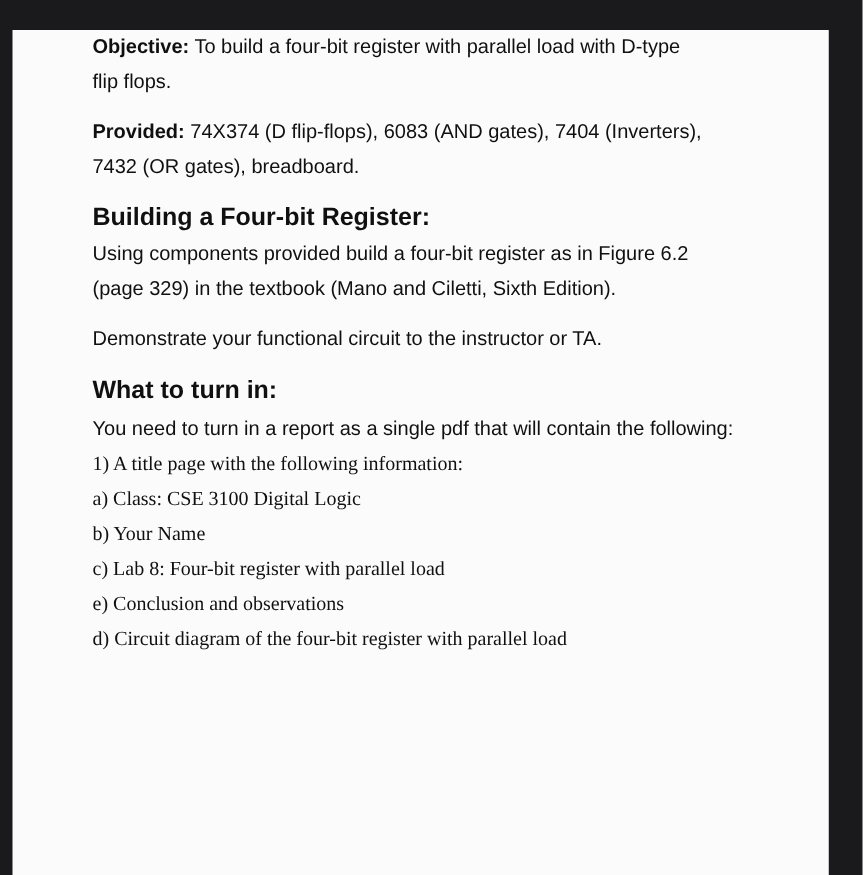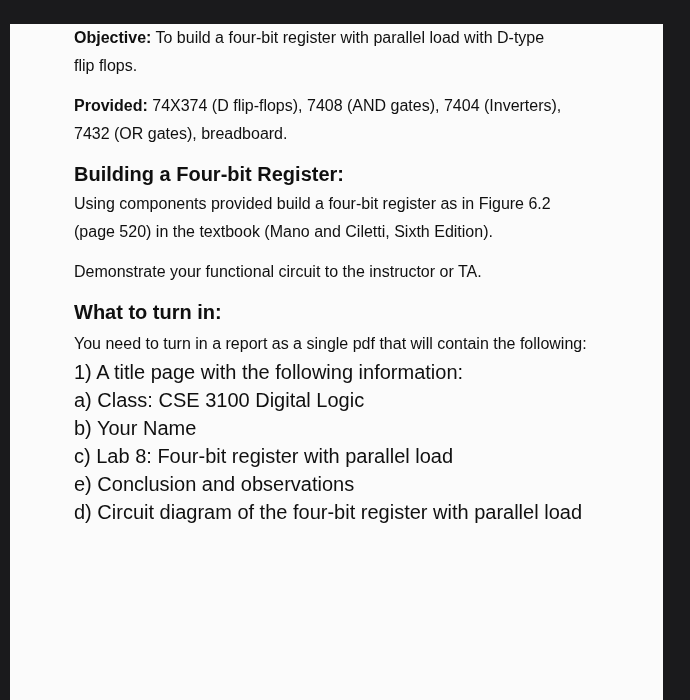--- a/index.html
+++ b/index.html
@@ -39,45 +39,46 @@
   .line { display: block; }
   .heading {
     font-size: 20px;
     line-height: 28px;
     font-weight: 700;
     margin: 6px 0 2px 0;
   }
   .heading.turnin { margin-bottom: 4px; }
   .intro { margin-bottom: 0; }
   .item {
-    font-size: 20px;
+    font-size: 16px;
     line-height: 28px;
+    font-family: Liberation Serif, serif;
   }
   strong { font-weight: 700; }
 </style>
 </head>
 <body>
 
 <div class="paper">
 
   <p class="para">
     <span class="line"><strong>Objective:</strong><span> To build a four-bit register with parallel load with D-type</span></span>
     <span class="line">flip flops.</span>
   </p>
 
   <p class="para">
-    <span class="line"><strong>Provided:</strong><span> 74X374 (D flip-flops), 7408 (AND gates), 7404 (Inverters),</span></span>
+    <span class="line"><strong>Provided:</strong><span> 74X374 (D flip-flops), 6083 (AND gates), 7404 (Inverters),</span></span>
     <span class="line">7432 (OR gates), breadboard.</span>
   </p>
 
   <p class="heading">Building a Four-bit Register:</p>
 
   <p class="para">
     <span class="line">Using components provided build a four-bit register as in Figure 6.2</span>
-    <span class="line">(page 520) in the textbook (Mano and Ciletti, Sixth Edition).</span>
+    <span class="line">(page 329) in the textbook (Mano and Ciletti, Sixth Edition).</span>
   </p>
 
   <p class="para">Demonstrate your functional circuit to the instructor or TA.</p>
 
   <p class="heading turnin">What to turn in:</p>
 
   <p class="para intro">You need to turn in a report as a single pdf that will contain the following:</p>
 
   <div class="item">1) A title page with the following information:</div>
   <div class="item">a) Class: CSE 3100 Digital Logic</div>

